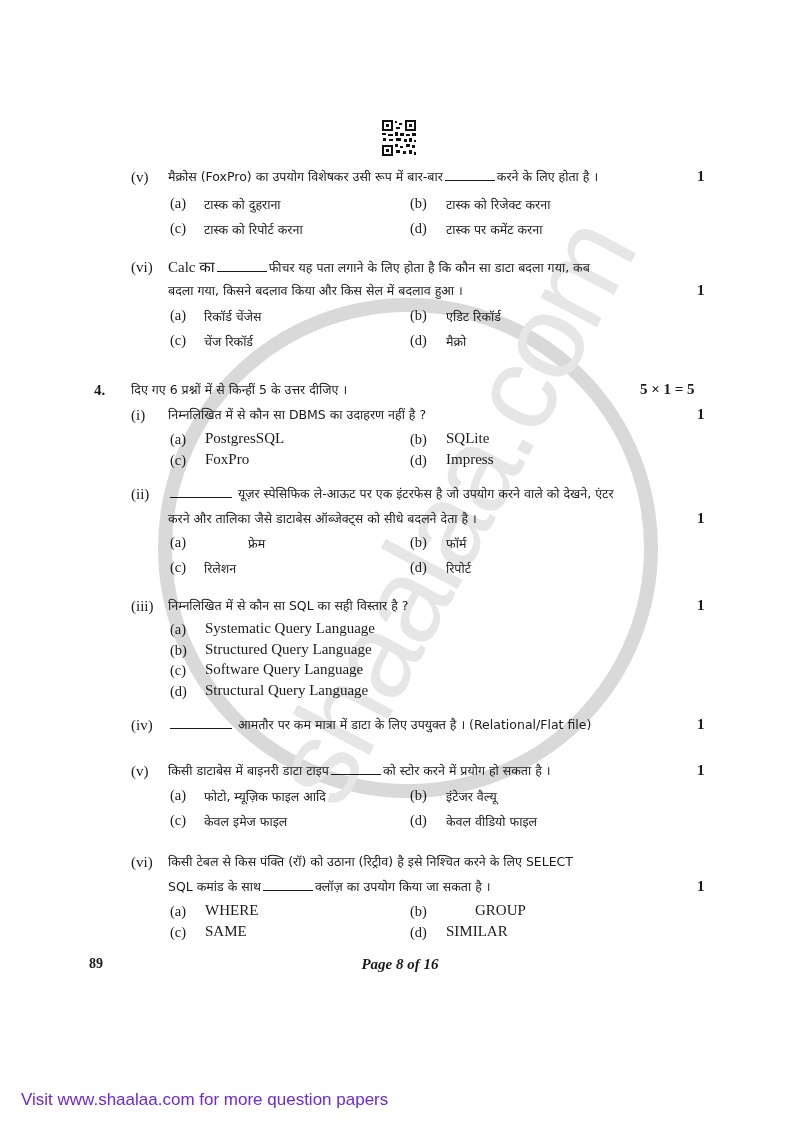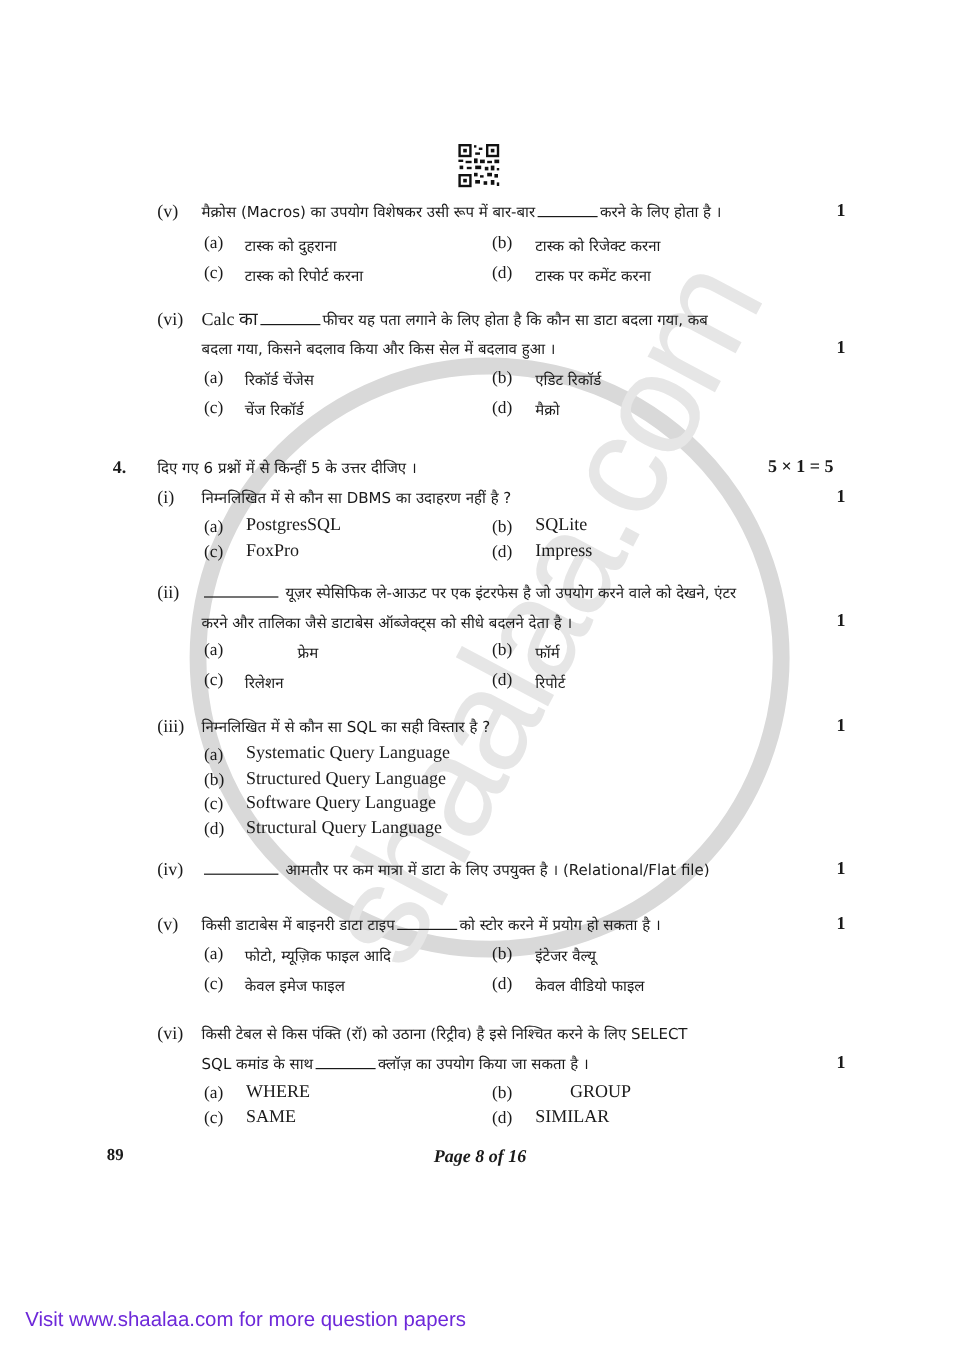--- a/index.html
+++ b/index.html
@@ -72,21 +72,21 @@
       <rect x="25" y="25" width="4" height="3" fill="#111"></rect>
     <rect x="31" y="26" width="3" height="3" fill="#111"></rect>
       <rect x="15" y="31" width="4" height="3" fill="#111"></rect>
       <rect x="22" y="32" width="3" height="3" fill="#111"></rect>
     <rect x="28" y="31" width="3" height="4" fill="#111"></rect>
       <rect x="33" y="33" width="2" height="3" fill="#111"></rect>
   </svg>
 
   <div>
     <span class="abs num" style="left:131px; top:168px;">(v)</span>
-    <span class="abs hi" style="left:168px; top:168px;"><span>मैक्रोस (Macros) का उपयोग विशेषकर उसी रूप में बार-बार</span><span class="blank"></span><span>करने के लिए होता है ।</span></span>
+    <span class="abs hi" style="left:168px; top:168px;"><span>मैक्रोस (FoxPro) का उपयोग विशेषकर उसी रूप में बार-बार</span><span class="blank"></span><span>करने के लिए होता है ।</span></span>
     <span class="marks" style="left:697px; top:168px;">1</span>
     <span class="opt-label" style="left:170px; top:195px;">(a)</span>
     <span class="opt-text hi" style="left:204px; top:196px;">टास्क को दुहराना</span>
     <span class="opt-label" style="left:410px; top:195px;">(b)</span>
     <span class="opt-text hi" style="left:446px; top:196px;">टास्क को रिजेक्ट करना</span>
     <span class="opt-label" style="left:170px; top:220px;">(c)</span>
     <span class="opt-text hi" style="left:204px; top:221px;">टास्क को रिपोर्ट करना</span>
     <span class="opt-label" style="left:410px; top:220px;">(d)</span>
     <span class="opt-text hi" style="left:446px; top:221px;">टास्क पर कमेंट करना</span>
   </div>

